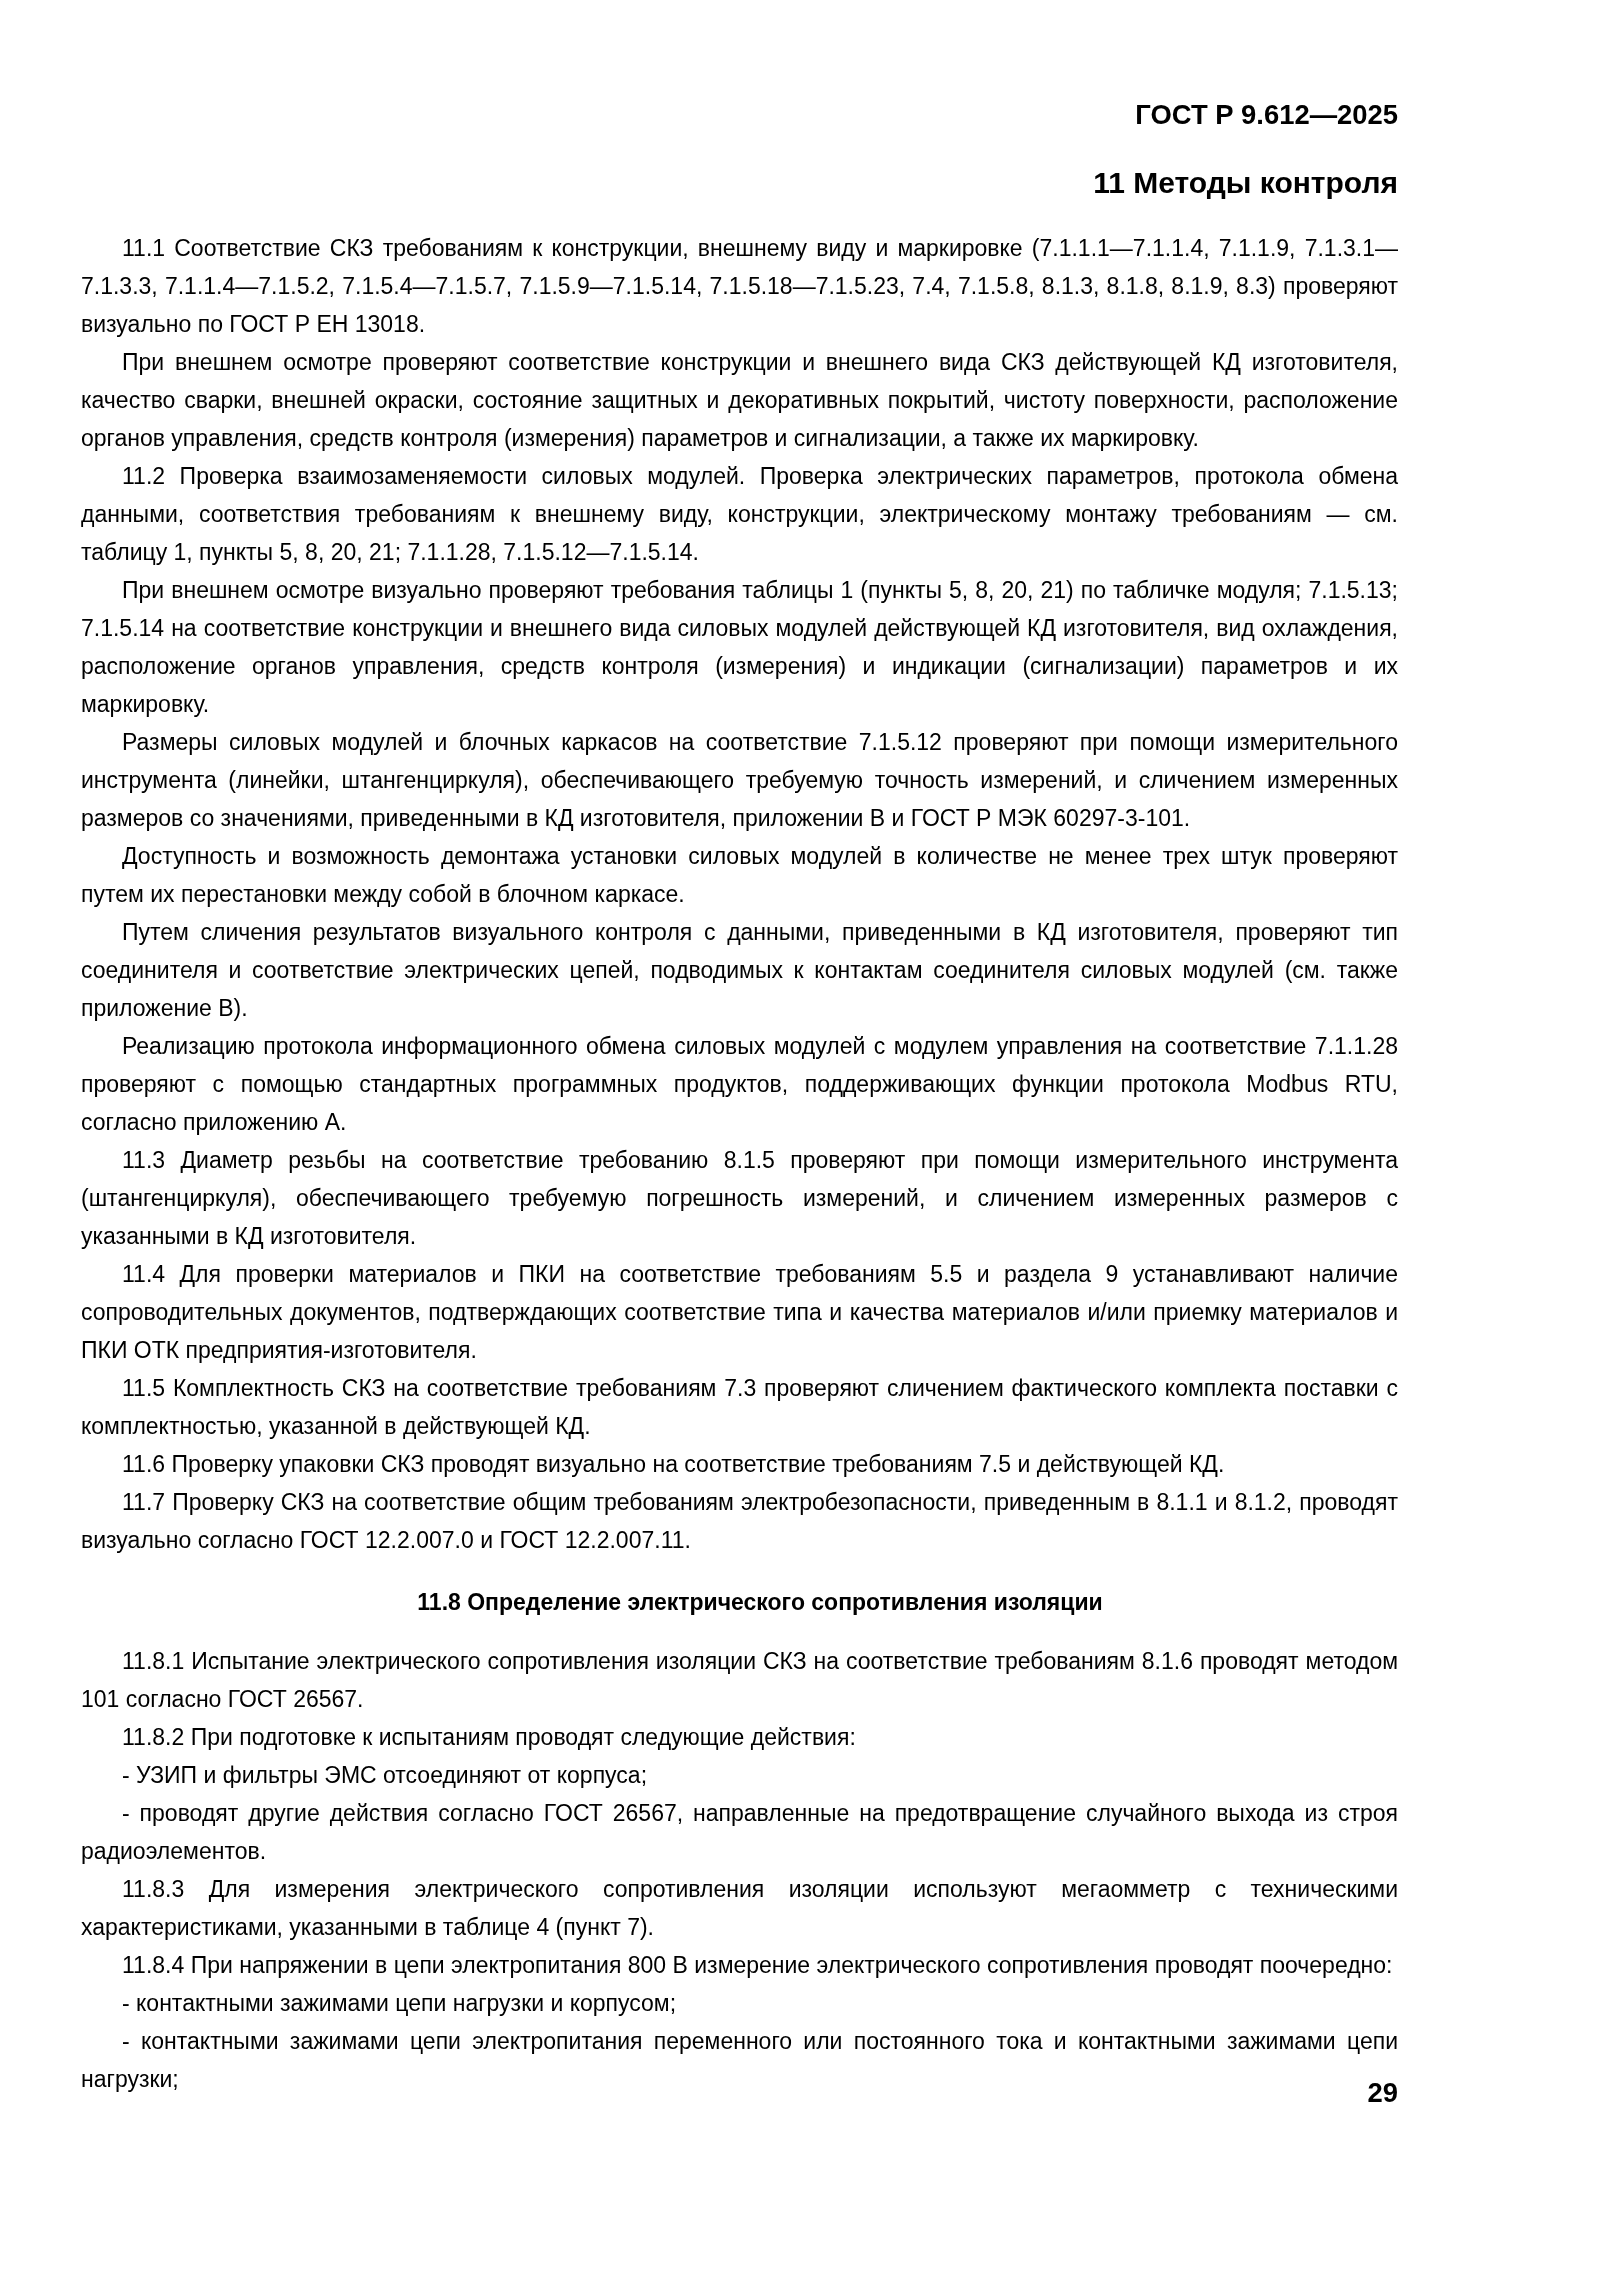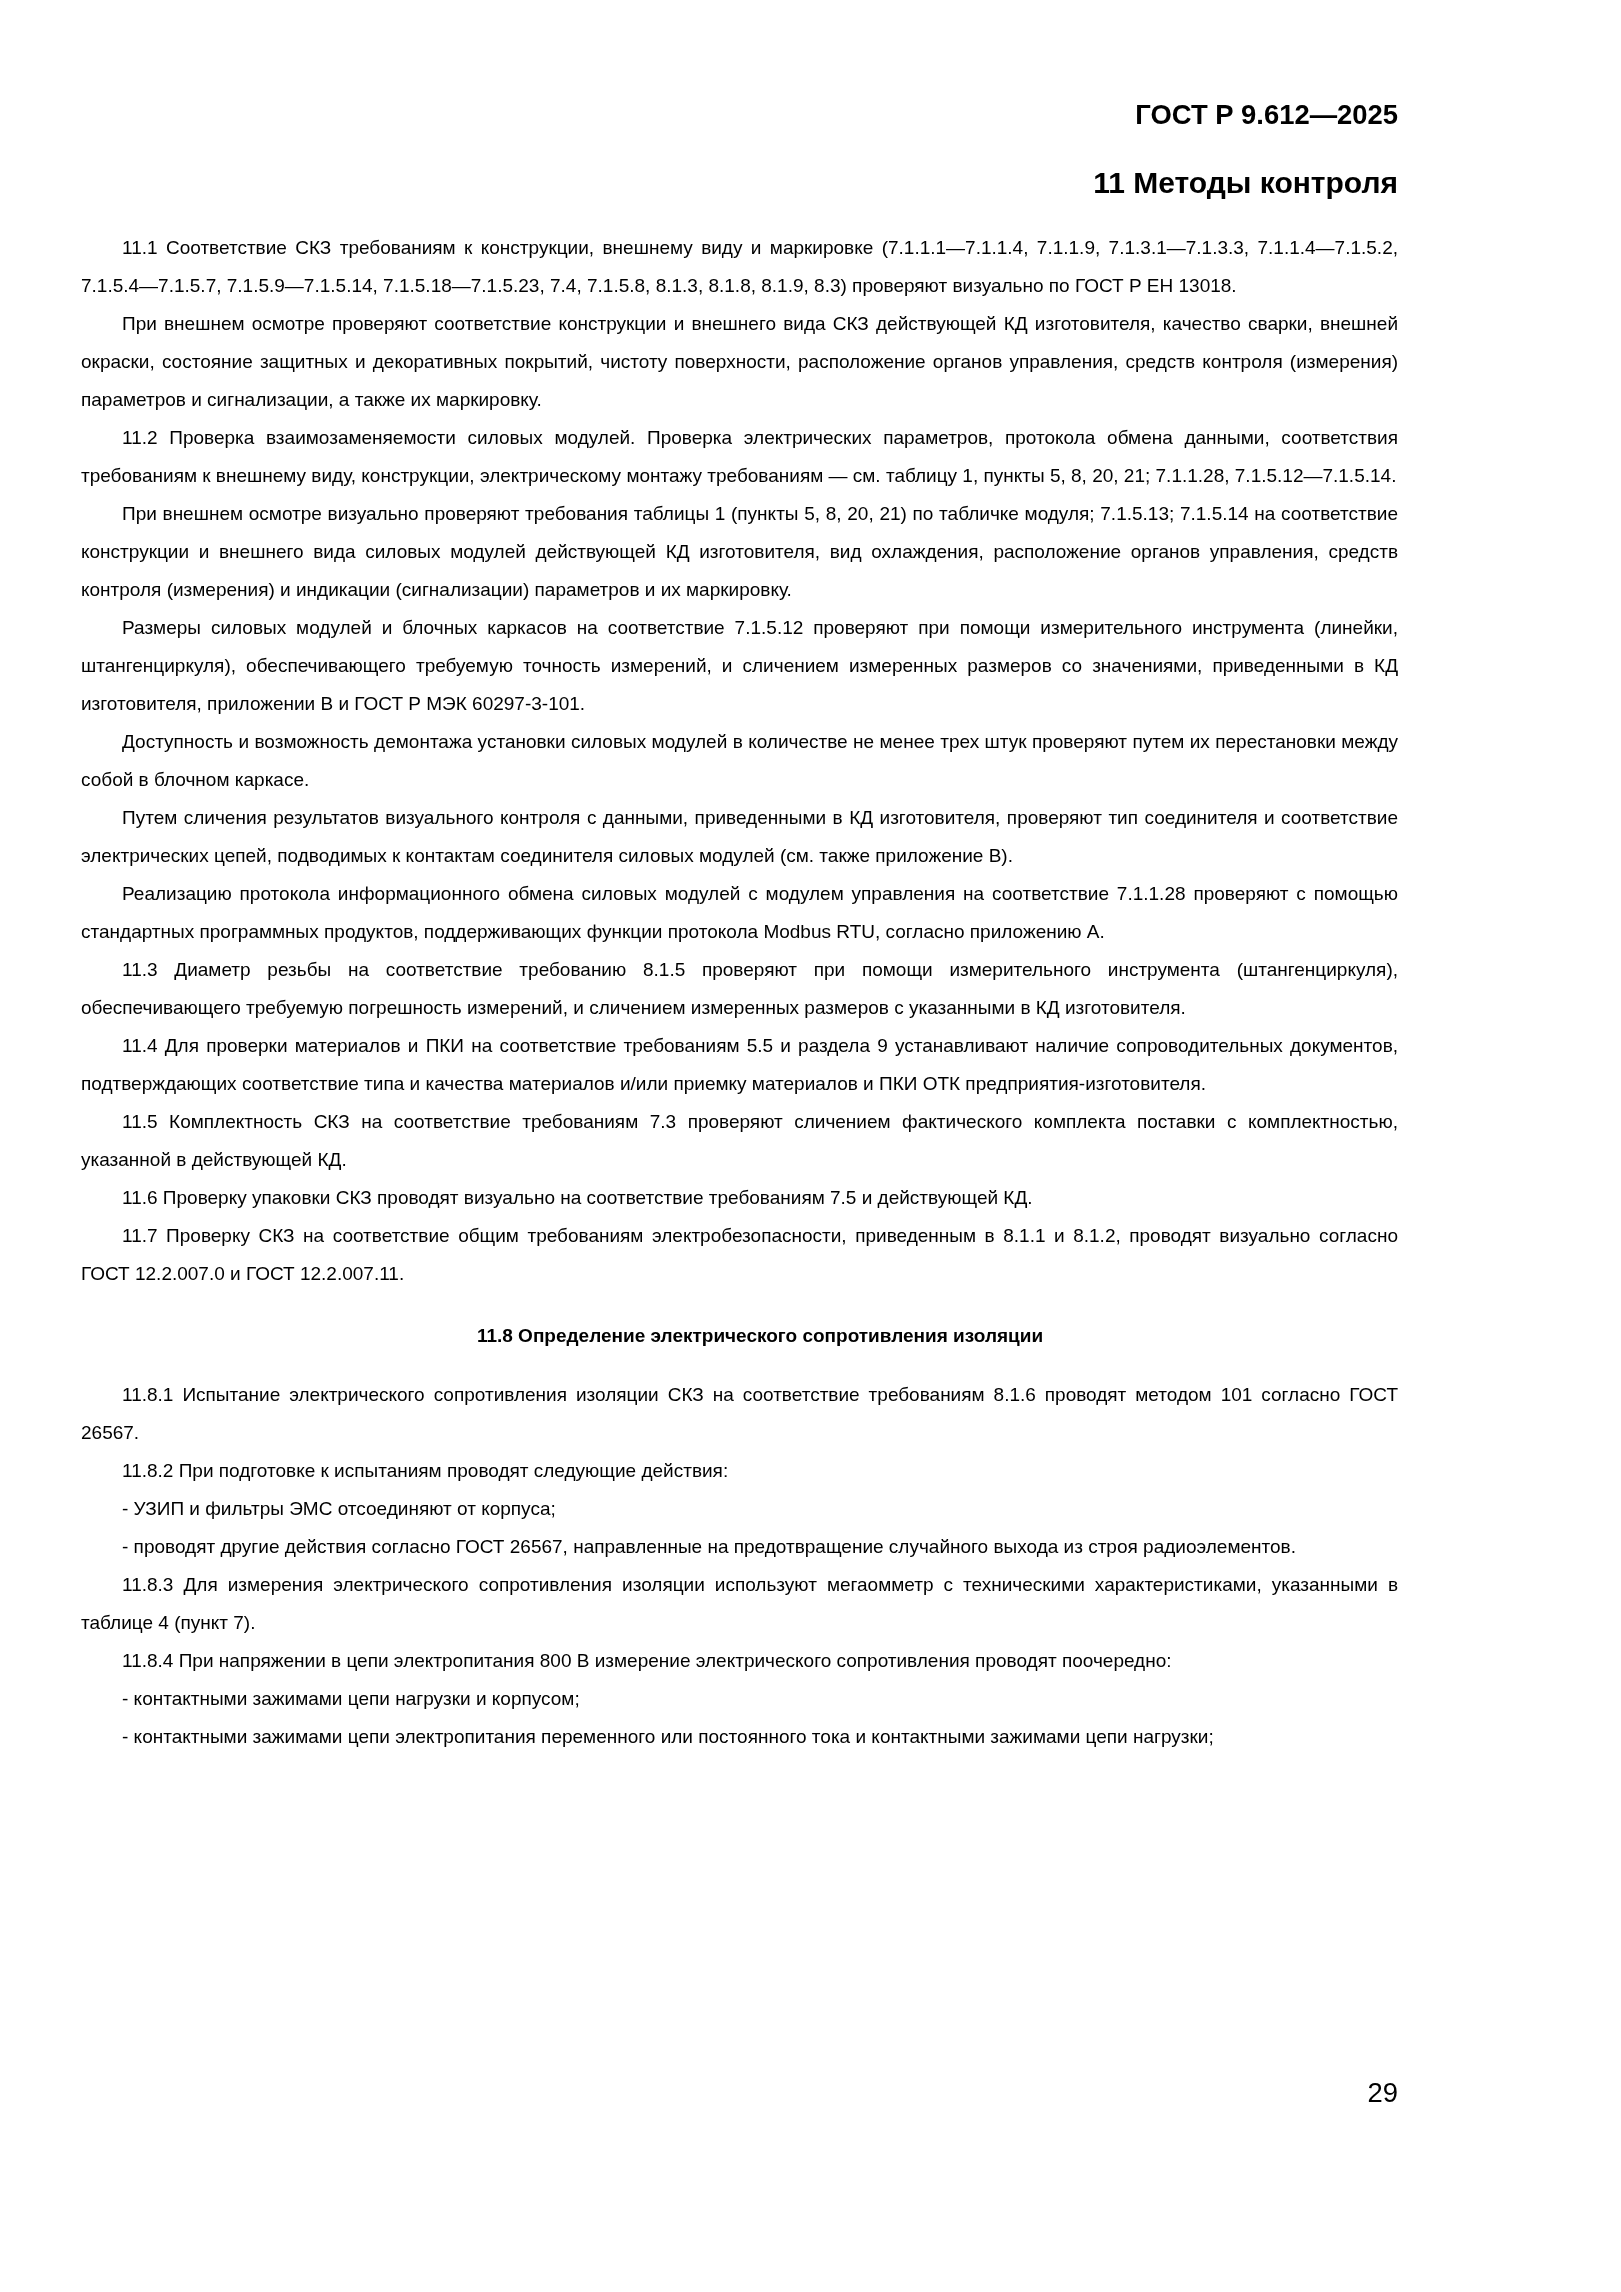--- a/index.html
+++ b/index.html
@@ -32,37 +32,38 @@
   }
   .section-title {
     font-size: 30px;
     font-weight: bold;
     margin: 0 0 29px 0;
     text-indent: 41px;
     text-align: right;
   }
   p.para {
     margin: 0;
-    font-size: 19px;
+    font-size: 23px;
     line-height: 38px;
     text-align: justify;
     text-indent: 41px;
   }
   p.para.heading {
     font-weight: bold;
     text-align: center;
     margin-top: 23.5px;
     margin-bottom: 21.6px;
   }
   .page-number {
     position: absolute;
     right: 75px;
     top: 2076px;
     font-size: 27.4px;
     line-height: 33px;
+    font-weight: bold;
   }
 </style>
 </head>
 <body>
 
 <div class="page">
   <div class="content">
 
     <div class="doc-header">
       <span>ГОСТ Р 9.612—2025</span>

